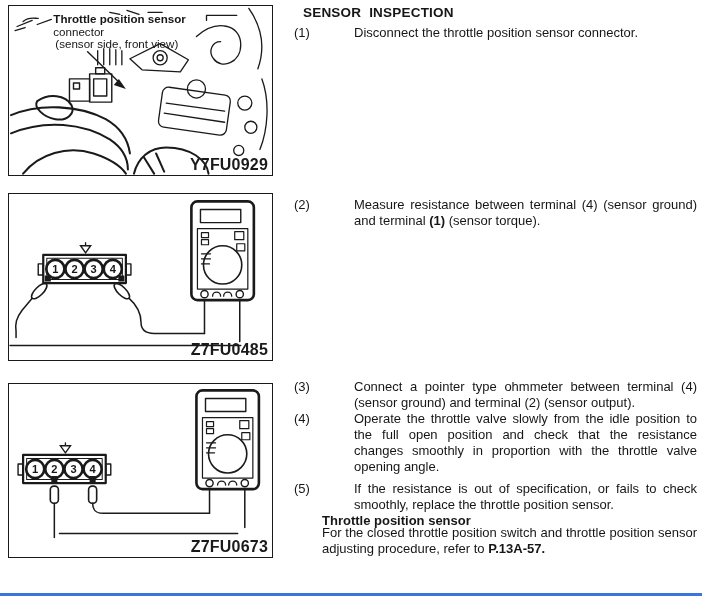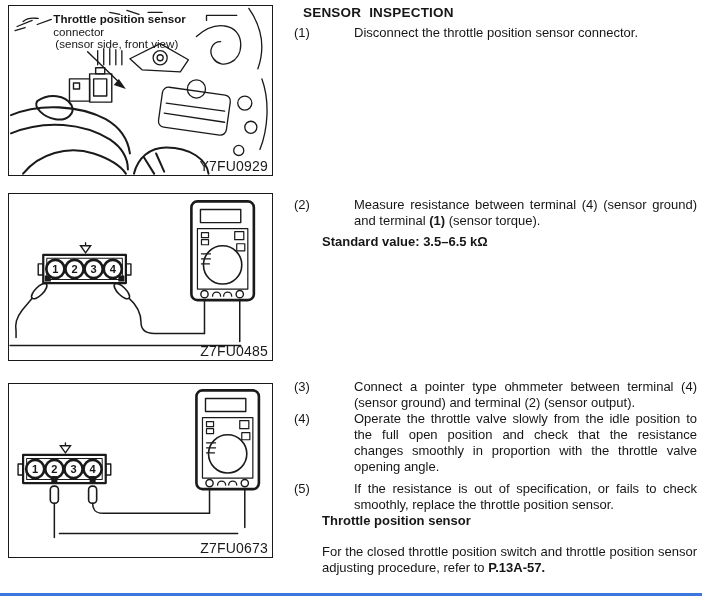--- a/index.html
+++ b/index.html
@@ -15,39 +15,39 @@
   .panel{
     position:absolute;left:8px;width:265px;
     border:1.7px solid #1a1a1a;background:#fff;box-sizing:border-box;
   }
   #panel1{top:5px;height:171px;}
   #panel2{top:193px;height:168px;}
   #panel3{top:383px;height:175px;}
   .panel svg{display:block;width:100%;height:100%;}
   .figcode{
     position:absolute;right:4px;bottom:1px;
-    font-size:14px;font-weight:normal;letter-spacing:0.2px;color:#1a1a1a;
+    font-size:16px;font-weight:bold;letter-spacing:0.2px;color:#1a1a1a;
   }
   
   .rcol-block{position:absolute;left:294px;width:403px;font-size:13px;line-height:16px;}
   #heading{
     top:5px;font-weight:bold;font-size:13.5px;letter-spacing:0.2px;
     word-spacing:4px;padding-left:9px;
   }
   .step{display:grid;grid-template-columns:28px 1fr;}
   .step .num{white-space:nowrap;}
   .step .txt{text-align:justify;margin-left:32px;}
   .sub{padding-left:28px;font-weight:bold;margin-top:5px;}
   .sub2{padding-left:28px;text-align:justify;}
   #step1{top:25px;}
   #step2{top:197px;}
   #steps345{top:379px;}
   #step5{margin-top:6px;}
   #torque{top:513px;font-weight:bold;}
-  #refnote{top:544px;}
+  #refnote{top:525px;}
   b{font-weight:bold;}
   
   #bottom-rule{position:absolute;left:0;top:593px;width:702px;height:3px;}
   
   .ink{stroke:#1a1a1a;fill:none;stroke-linecap:round;stroke-linejoin:round;}
 </style>
 </head>
 <body>
 
 <div class="panel" id="panel1">
@@ -222,21 +222,20 @@
     <span class="num">(1)</span>
     <span class="txt">Disconnect the throttle position sensor connector.</span>
   </div>
 </div>
 
 <div class="rcol-block" id="step2">
   <div class="step">
     <span class="num">(2)</span>
     <span class="txt"><span>Measure resistance between terminal (4) (sensor ground) and terminal </span><b>(1)</b><span> (sensor torque).</span></span>
   </div>
-  <div class="sub">Standard value: 3.5–6.5 kΩ</div>
 </div>
 
 <div class="rcol-block" id="steps345">
   <div class="step">
     <span class="num">(3)</span>
     <span class="txt">Connect a pointer type ohmmeter between terminal (4) (sensor ground) and terminal (2) (sensor output).</span>
   </div>
   <div class="step">
     <span class="num">(4)</span>
     <span class="txt">Operate the throttle valve slowly from the idle position to the full open position and check that the resistance changes smoothly in proportion with the throttle valve opening angle.</span>

